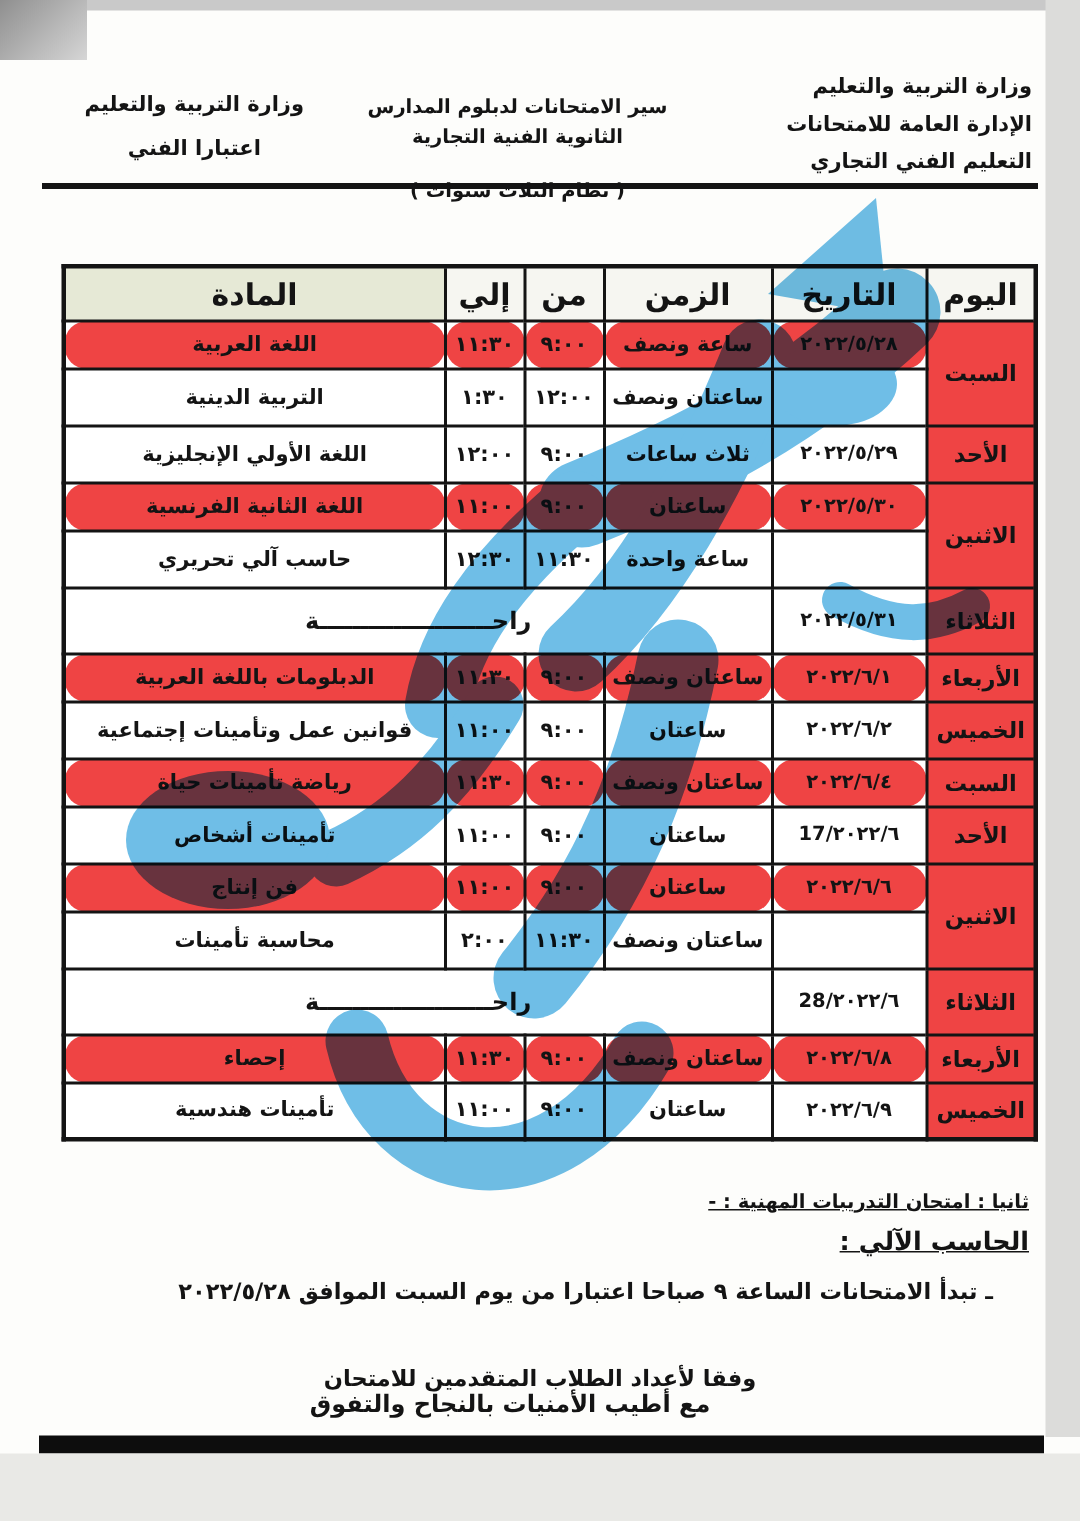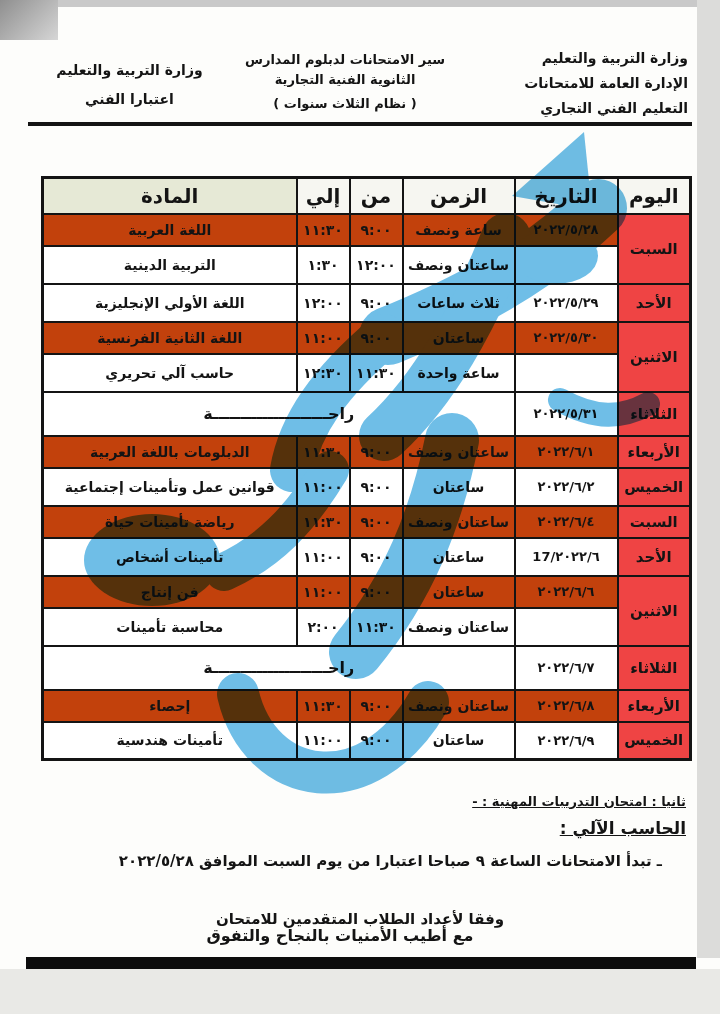--- a/index.html
+++ b/index.html
@@ -10,36 +10,36 @@
   
   .topstrip { position:absolute; top:0; left:0; right:0; height:7px; background:#c9c9c9; }
   .corner { position:absolute; top:0; left:0; width:58px; height:40px; background:linear-gradient(135deg,#8f8f8f,#d6d6d6); }
   .rightstrip { position:absolute; top:0; right:0; width:23px; height:958px; background:#dcdcda; }
 
   
   .hdr { position:absolute; top:46px; right:32px; left:32px; display:flex; }
   .hdr-r { width:225px; text-align:right; font-size:14px; line-height:1.8; }
   .hdr-c { flex:1; text-align:center; }
   .hdr-c .big { font-size:21px; letter-spacing:1px; }
-  .hdr-c .sub { font-size:13px; line-height:1.55; margin-top:4px; }
+  .hdr-c .sub { font-size:13px; line-height:1.55; margin-top:16px; }
   .hdr-l { width:195px; text-align:center; font-size:14px; line-height:2.1; padding-top:10px; }
   .rule { position:absolute; top:122px; left:28px; right:28px; height:4px; background:#141414; }
 
   .title { position:absolute; top:136px; left:0; right:0; text-align:center; font-size:19px; }
   .title span { border-bottom:3px solid #141414; padding:0 8px 2px; }
 
   
   table { position:absolute; top:176px; right:28px; width:648px; border-collapse:collapse; table-layout:fixed; background:#fff; border:3px solid #141414; }
   th, td { border:2px solid #141414; text-align:center; vertical-align:middle; font-weight:bold; padding:0 3px; }
   th { height:36px; font-size:20px; background:#f6f6f1; }
   th.mat { background:#e6e9d6; }
   td { font-size:14px; }
   td.day { background:#ef4444; font-size:15px; }
   td.date { font-size:13px; }
-  td.g { background:#c2410c; }
+  td.g { background:#ef4444;border-radius:15px; }
   td.rest-cell { font-size:16px; letter-spacing:1px; }
   tr.hg { height:32px; }
   tr.hw { height:38px; }
   tr.hr { height:44px; }
 
   
   .f-note  { position:absolute; top:794px; right:34px; font-size:13px; text-decoration:underline; }
   .f-subj  { position:absolute; top:818px; right:34px; font-size:17px; text-decoration:underline; }
   .f-start { position:absolute; top:852px; right:58px; font-size:15px; }
   .f-start2{ position:absolute; top:881px; right:120px; left:120px; text-align:center; font-size:15px;margin-top:29px; }
@@ -192,21 +192,21 @@
     <tr class="hw">
       <td class="date"></td>
       <td>ساعتان ونصف</td>
       <td>١١:٣٠</td>
       <td>٢:٠٠</td>
       <td>محاسبة تأمينات</td>
     </tr>
 
     <tr class="hr">
       <td class="day">الثلاثاء</td>
-      <td class="date">٢٠٢٢/٦/٧</td>
+      <td class="date">٢٠٢٢/٦/28</td>
       <td class="rest-cell" colspan="4">راحـــــــــــــــــــــة</td>
     </tr>
 
     <tr class="hg">
       <td class="day">الأربعاء</td>
       <td class="date g">٢٠٢٢/٦/٨</td>
       <td class="g">ساعتان ونصف</td>
       <td class="g">٩:٠٠</td>
       <td class="g">١١:٣٠</td>
       <td class="g">إحصاء</td>

